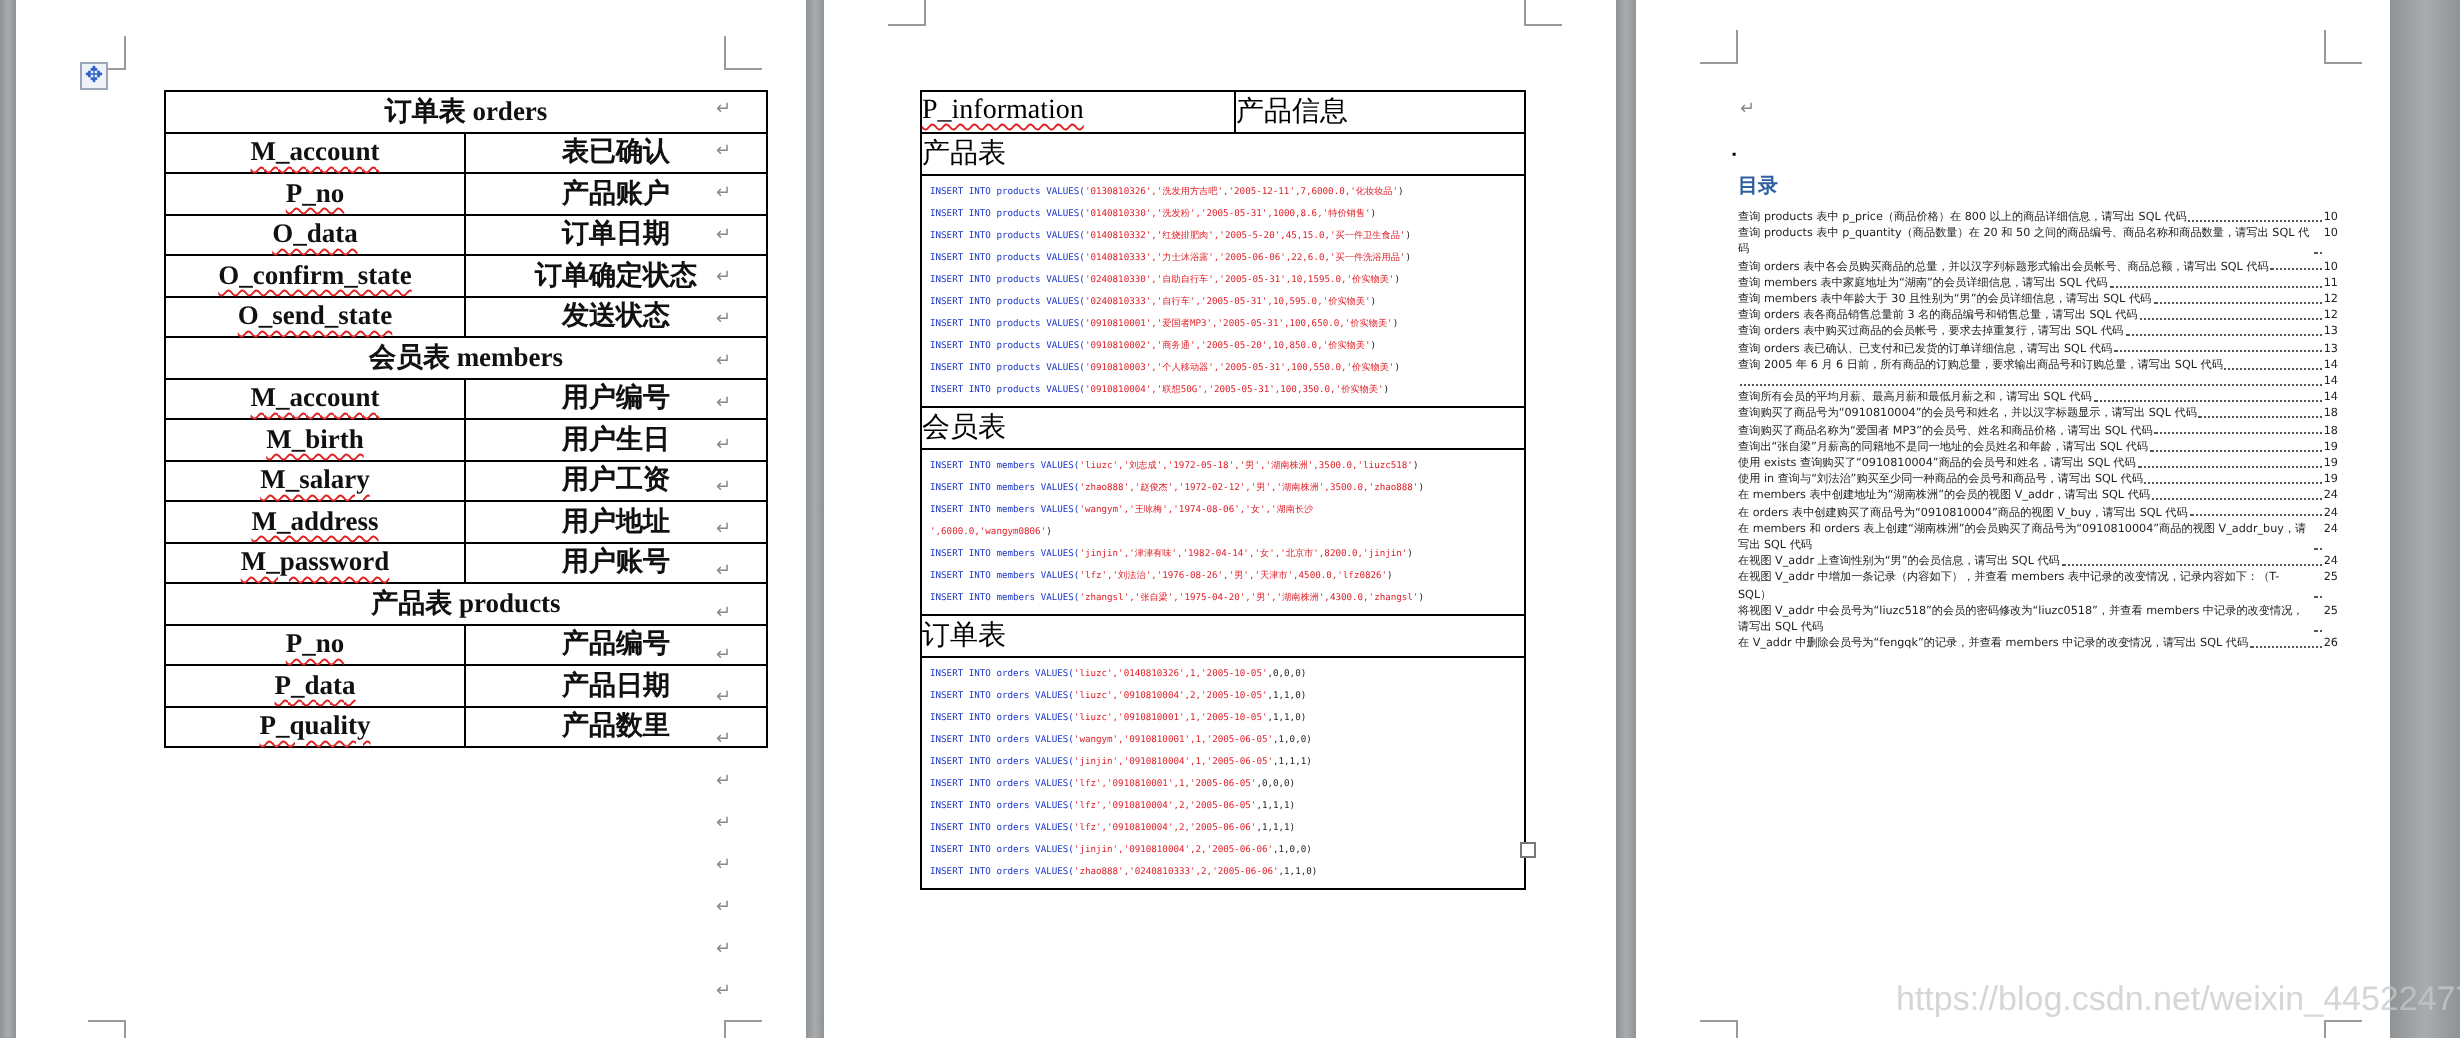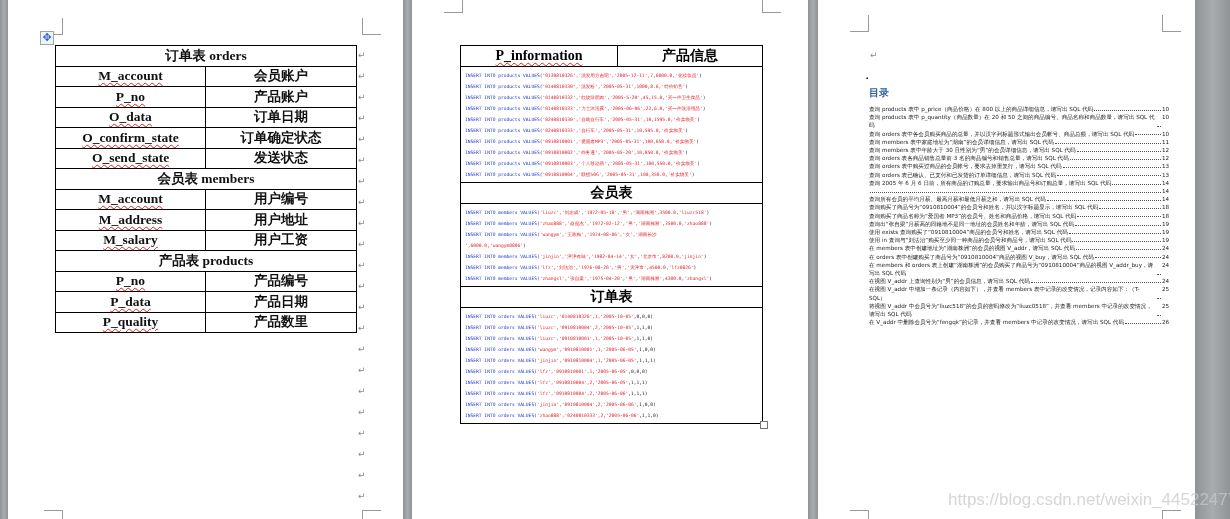--- a/index.html
+++ b/index.html
@@ -21,35 +21,35 @@
   .c-tr { border-left-width:1px; border-bottom-width:1px; }
   .c-bl { border-right-width:1px; border-top-width:1px; }
   .c-br { border-left-width:1px; border-top-width:1px; }
 
   .move-handle {
     position:absolute; left:40px; top:31px; width:12px; height:12px;
     border:1px solid #9aa6b6; background:#eef3fa; color:#2e62c8;
     font-size:11px; line-height:12px; text-align:center; font-family:"DejaVu Sans",sans-serif;
   }
 
-  table.fields { position:absolute; border-collapse:collapse; table-layout:fixed; }
+  table.fields { position:absolute; border-collapse:collapse; table-layout:fixed;margin-left:27px; }
   table.fields td {
     border:1.5px solid #000; height:19.5px; padding:0; text-align:center;
     font-size:13.5px; font-weight:bold; color:#111; white-space:nowrap;
   }
   .en { text-decoration:underline wavy #e02020; text-decoration-thickness:1px; text-underline-offset:2px; }
   .cn { font-family:"DejaVu Sans", sans-serif; font-size:13px; font-weight:bold; }
   .sect { font-size:13.5px; }
   .pm {
     position:absolute; font-family:"DejaVu Sans",sans-serif; font-size:9px; color:#8a8a8a;
   }
 
   table.sql { position:absolute; border-collapse:collapse; table-layout:fixed; }
   table.sql td { border:1.2px solid #000; padding:0; }
-  .sql-head { text-align:center; font-family:"DejaVu Sans",sans-serif; font-weight:bold; font-size:14px; height:20px; }
+  .sql-head { text-align:left; font-family:"DejaVu Sans",sans-serif; font-weight:normal; font-size:14px; height:20px; }
   .sql-lines { padding:3px 4px 2px 4px !important; }
   .sql-line {
     font-family:"DejaVu Sans Mono", monospace; font-size:4.6px; line-height:11px;
     white-space:nowrap; overflow:hidden;
   }
   .kw { color:#1c35c8; }
   .str { color:#e0202a; }
   .num { color:#222; }
 
   .toc { position:absolute; left:869px; top:80px; width:300px; font-family:"DejaVu Sans",sans-serif; }
@@ -84,21 +84,21 @@
   <colgroup>
       <col style="width:150px">
       <col style="width:151px">
     </colgroup>
   <tbody id="fields-body">
       <tr>
         <td colspan="2" class="sect">订单表 orders</td>
       </tr>
       <tr>
         <td><span class="en">M_account</span></td>
-        <td class="cn">会员账户</td>
+        <td class="cn">表已确认</td>
       </tr>
       <tr>
         <td><span class="en">P_no</span></td>
         <td class="cn">产品账户</td>
       </tr>
       <tr>
         <td><span class="en">O_data</span></td>
         <td class="cn">订单日期</td>
       </tr>
       <tr>
@@ -110,26 +110,34 @@
         <td class="cn">发送状态</td>
       </tr>
       <tr>
         <td colspan="2" class="sect">会员表 members</td>
       </tr>
       <tr>
         <td><span class="en">M_account</span></td>
         <td class="cn">用户编号</td>
       </tr>
       <tr>
+        <td><span class="en">M_birth</span></td>
+        <td class="cn">用户生日</td>
+      </tr>
+      <tr>
+        <td><span class="en">M_salary</span></td>
+        <td class="cn">用户工资</td>
+      </tr>
+      <tr>
         <td><span class="en">M_address</span></td>
         <td class="cn">用户地址</td>
       </tr>
       <tr>
-        <td><span class="en">M_salary</span></td>
-        <td class="cn">用户工资</td>
+        <td><span class="en">M_password</span></td>
+        <td class="cn">用户账号</td>
       </tr>
       <tr>
         <td colspan="2" class="sect">产品表 products</td>
       </tr>
       <tr>
         <td><span class="en">P_no</span></td>
         <td class="cn">产品编号</td>
       </tr>
       <tr>
         <td><span class="en">P_data</span></td>
@@ -176,20 +184,23 @@
       <col style="width:157px">
       <col style="width:145px">
     </colgroup>
   <tbody id="sql-body">
     <tr>
       <td class="sql-head" style="font-family:'Liberation Serif',serif;font-size:14px;">
         <span class="en">P_information</span>
       </td>
       <td class="sql-head">产品信息</td>
     </tr>
+  <tr>
+        <td colspan="2" class="sql-head">产品表</td>
+      </tr>
       <tr>
         <td colspan="2" class="sql-lines">
           <div class="sql-line"><span class="kw">INSERT INTO products VALUES(</span><span class="str">'0130810326','洗发用方吉吧','2005-12-11',7,6000.0,'化妆妆品'</span><span class="num">)</span></div>
           <div class="sql-line"><span class="kw">INSERT INTO products VALUES(</span><span class="str">'0140810330','洗发粉','2005-05-31',1000,8.6,'特价销售'</span><span class="num">)</span></div>
           <div class="sql-line"><span class="kw">INSERT INTO products VALUES(</span><span class="str">'0140810332','红烧排肥肉','2005-5-20',45,15.0,'买一件卫生食品'</span><span class="num">)</span></div>
           <div class="sql-line"><span class="kw">INSERT INTO products VALUES(</span><span class="str">'0140810333','力士沐浴露','2005-06-06',22,6.0,'买一件洗浴用品'</span><span class="num">)</span></div>
           <div class="sql-line"><span class="kw">INSERT INTO products VALUES(</span><span class="str">'0240810330','自助自行车','2005-05-31',10,1595.0,'价实物美'</span><span class="num">)</span></div>
           <div class="sql-line"><span class="kw">INSERT INTO products VALUES(</span><span class="str">'0240810333','自行车','2005-05-31',10,595.0,'价实物美'</span><span class="num">)</span></div>
           <div class="sql-line"><span class="kw">INSERT INTO products VALUES(</span><span class="str">'0910810001','爱国者MP3','2005-05-31',100,650.0,'价实物美'</span><span class="num">)</span></div>
           <div class="sql-line"><span class="kw">INSERT INTO products VALUES(</span><span class="str">'0910810002','商务通','2005-05-20',10,850.0,'价实物美'</span><span class="num">)</span></div>

